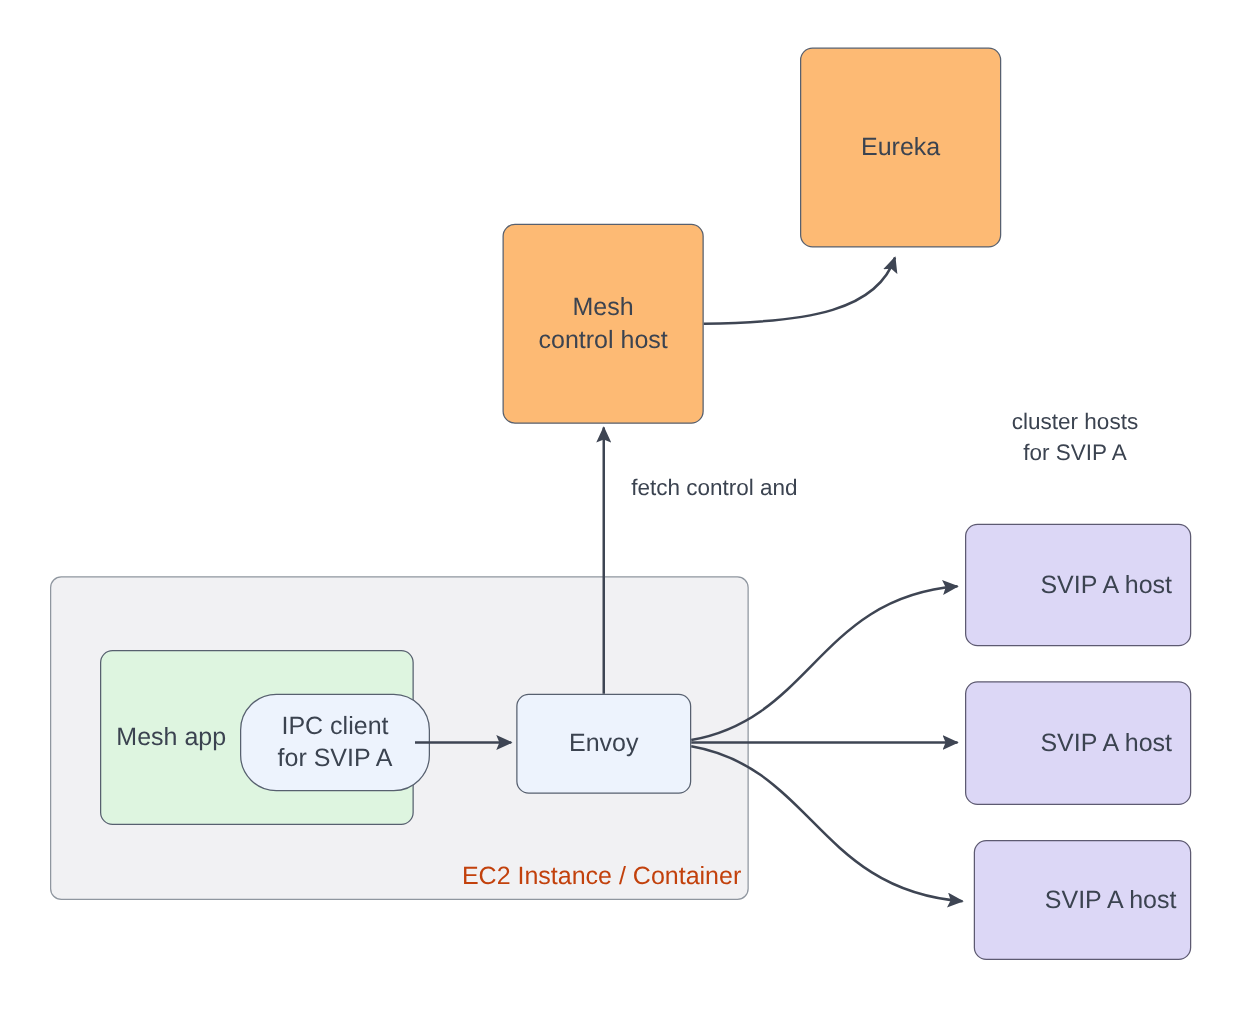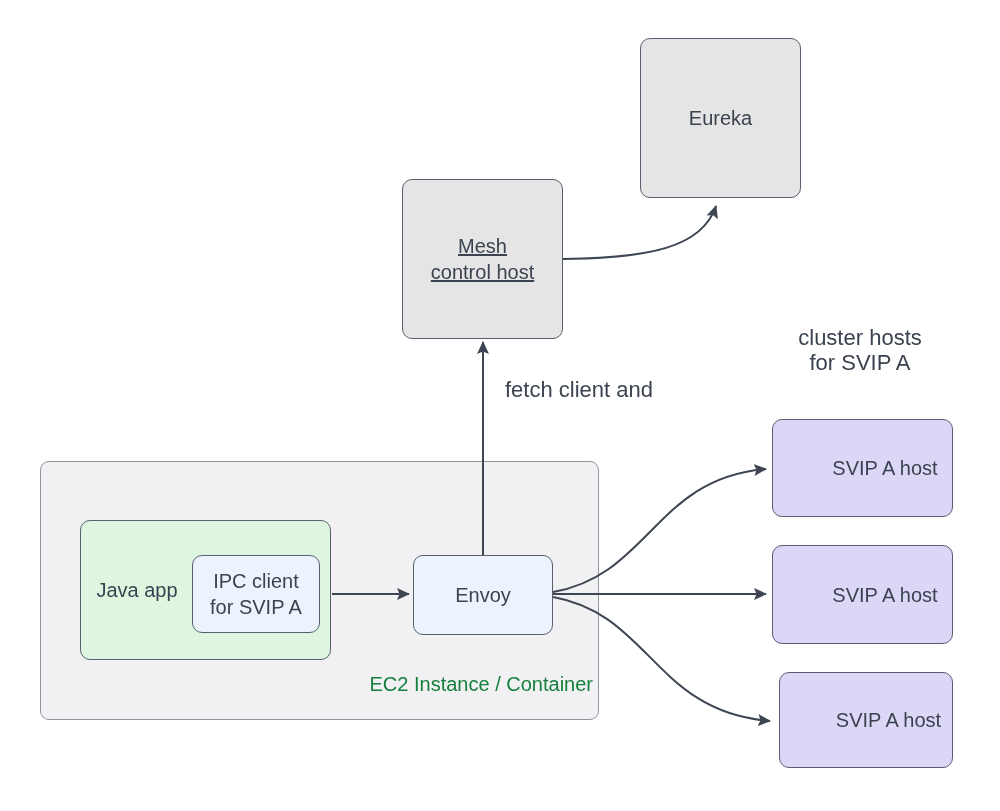--- a/index.html
+++ b/index.html
@@ -18,42 +18,42 @@
     display: flex;
     align-items: center;
     justify-content: center;
     text-align: center;
     font-size: 20px;
     line-height: 26px;
     border: 1.5px solid #57606f;
     border-radius: 10px;
     color: #3b4350;
   }
-  .blue   { background: #e5e5e5; }
+  .blue   { background: #fdba74; }
   .ltblue { background: #edf3fd; }
   .purple { background: #dcd7f6; border-color: #5d5a71; padding-left: 45px; }
 
   .eureka { left: 640px; top: 38px;  width: 161px; height: 160px; }
-  .mesh   { left: 402px; top: 179px; width: 161px; height: 160px; text-decoration: underline; }
+  .mesh   { left: 402px; top: 179px; width: 161px; height: 160px; }
   .envoy  { left: 413px; top: 555px; width: 140px; height: 80px; }
-  .ipc    { left: 192px; top: 555px; width: 128px; height: 78px; }
+  .ipc    { left: 192px; top: 555px; width: 152px; height: 78px; border-radius: 29px; }
 
   .ec2 {
     position: absolute;
     left: 40px; top: 461px; width: 559px; height: 259px;
     box-sizing: border-box;
     background: #f1f1f3;
     border: 1.5px solid #8f969f;
     border-radius: 9px;
   }
   .ec2-label {
     position: absolute;
-    right: 5px; bottom: 23px;
+    right: 5px; bottom: 6px;
     font-size: 20px;
-    color: #15803d;
+    color: #c2410c;
     white-space: nowrap;
   }
   .java {
     position: absolute;
     left: 80px; top: 520px; width: 251px; height: 140px;
     box-sizing: border-box;
     background: #def5e0;
     border: 1.5px solid #57606f;
     border-radius: 10px;
   }
@@ -62,21 +62,21 @@
     left: 0; top: 0; width: 112px; height: 100%;
     display: flex; align-items: center; justify-content: center;
     font-size: 20px;
   }
   .host1 { left: 772px; top: 419px; width: 181px; height: 98px; }
   .host2 { left: 772px; top: 545px; width: 181px; height: 99px; }
   .host3 { left: 779px; top: 672px; width: 174px; height: 96px; }
 
   .ann {
     position: absolute;
-    font-size: 22px;
+    font-size: 18px;
     line-height: 26px;
     color: #3b4350;
     white-space: nowrap;
   }
   .ann-fetch { left: 505px; top: 377px; text-align: left; }
   .ann-cluster { left: 770px; top: 325px; width: 180px; text-align: center; line-height: 25px; }
 
   svg.wires {
     position: absolute;
     left: 0; top: 0;
@@ -86,21 +86,21 @@
 </head>
 <body>
 
 <div class="canvas">
 
   <div class="ec2">
     <div class="ec2-label">EC2 Instance / Container</div>
   </div>
 
   <div class="java">
-    <div class="java-label">Java app</div>
+    <div class="java-label">Mesh app</div>
   </div>
 
   <div class="node ltblue ipc">
     <div>
       <div>IPC client</div>
       <div>for SVIP A</div>
     </div>
   </div>
 
   <div class="node ltblue envoy">
@@ -122,21 +122,21 @@
     <span>SVIP A host</span>
   </div>
   <div class="node purple host2">
     <span>SVIP A host</span>
   </div>
   <div class="node purple host3">
     <span>SVIP A host</span>
   </div>
 
   <div class="ann ann-fetch">
-    <div>fetch client and</div>
+    <div>fetch control and</div>
   </div>
   <div class="ann ann-cluster">
     <div>cluster hosts</div>
     <div>for SVIP A</div>
   </div>
 
   <svg class="wires" width="1000" height="811" viewBox="0 0 1000 811">
     <defs>
       <marker id="arrow" markerUnits="userSpaceOnUse" markerWidth="14" markerHeight="12" refX="12" refY="6" orient="auto">
         <path d="M0,0 L13,6 L0,12 L2.5,6 Z" fill="#3e4553"></path>

